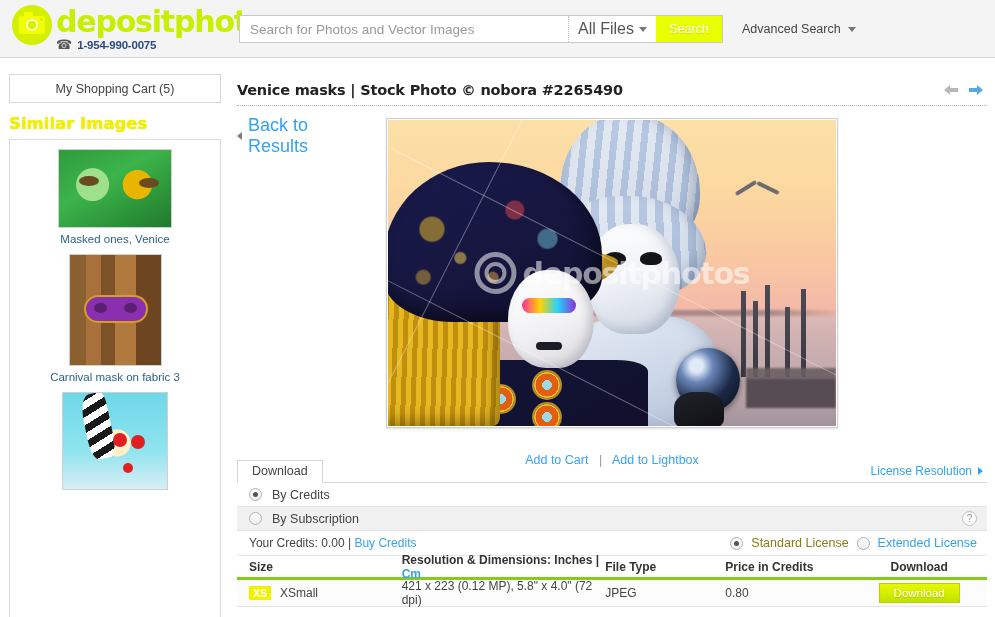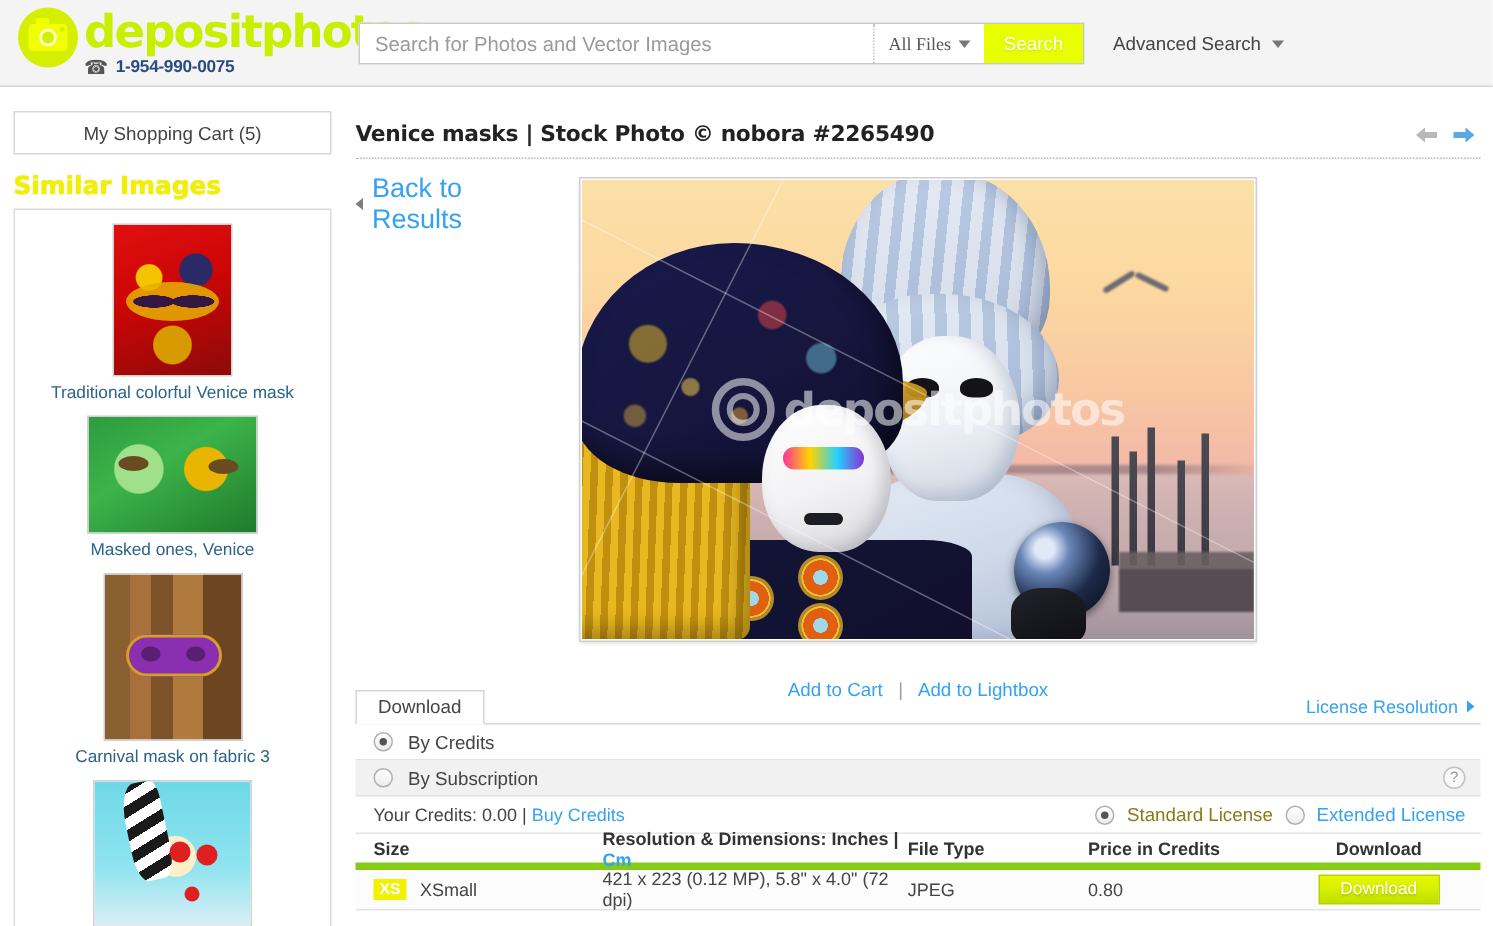--- a/index.html
+++ b/index.html
@@ -88,25 +88,24 @@
     padding: 0 10px;
     font-size: 13.5px;
     color: #333;
     font-family: "Liberation Sans", sans-serif;
     background: transparent;
   }
   #search-input::placeholder { color: #9a9a9a; }
   #file-filter {
     display: flex; align-items: center; gap: 5px;
     padding: 0 9px;
-    font-size: 12px; color: #555;
+    font-size: 16px; color: #555;
     border-left: 1px dotted #c4c4c4;
     white-space: nowrap;
     cursor: pointer;
-    font-family: Liberation Serif, serif;
   }
   .caret-down {
     width: 0; height: 0;
     border-left: 4px solid transparent;
     border-right: 4px solid transparent;
     border-top: 5px solid #777;
   }
   #search-button {
     width: 66px;
     border: none;
@@ -496,21 +495,21 @@
     background:#fff;
   }
   #credits-left { font-size:12px; color:#444; }
   #credits-left a { color:#35a2ef; text-decoration:none; cursor:pointer; }
   #license-choice { display:flex; align-items:center; gap:8px; }
   #license-choice .lic-std { font-size:12.5px; color:#8a7a18; }
   #license-choice .lic-ext { font-size:12.5px; color:#35a2ef; cursor:pointer; }
 
   #table-head {
     height:24px; display:flex; align-items:center;
-    background:#fff; border-bottom:5px solid #84cc16;
+    background:#fff; border-bottom:3px solid #84cc16;
     font-size:12px; font-weight:bold; color:#333;
   }
   #table-row {
     height:27px; display:flex; align-items:center;
     background:#fcfcfc; border-bottom:1px solid #e4e4e4;
     font-size:12px; color:#444;
   }
   .c-size { width:120px; padding-left:12px; display:flex; align-items:center; gap:9px; }
   .c-res  { width:258px;padding-left:48px; }
   .c-type { width:124px; }
@@ -570,26 +569,20 @@
 
 <div id="sidebar">
   <div id="cart-box">
     <span>My Shopping Cart (5)</span>
   </div>
 
   <div id="similar-title">Similar Images</div>
 
   <div id="similar-list">
 
-    <div class="thumb-item">
-      <div class="thumb-img">
-          <div class="t1"></div>
-        </div>
-      <div class="thumb-caption">Traditional colorful Venice mask</div>
-    </div>
 
     <div class="thumb-item">
       <div class="thumb-img">
           <div class="t2"></div>
         </div>
       <div class="thumb-caption">Masked ones, Venice</div>
     </div>
 
     <div class="thumb-item">
       <div class="thumb-img">

